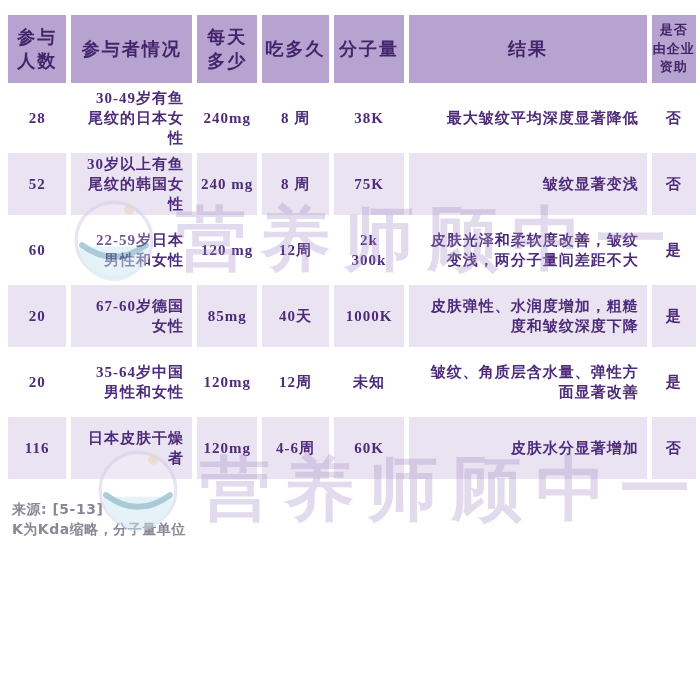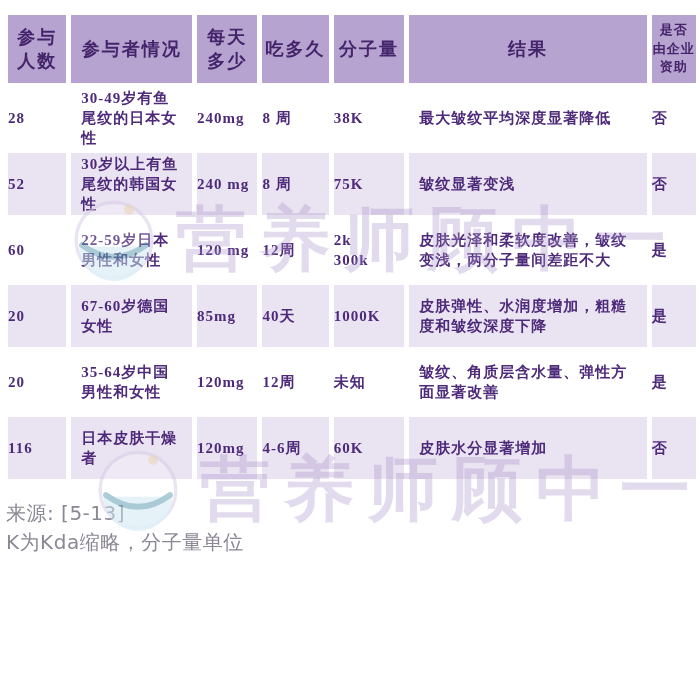--- a/index.html
+++ b/index.html
@@ -41,30 +41,31 @@
     color:var(--header-ink);
     font-size:18px;
     height:68px;
     text-align:center;
     letter-spacing:2px;
   }
   th.small{font-size:13px;letter-spacing:1px;line-height:1.45;}
   td{
     font-size:15px;
     height:62px;
+    text-align:center;
     color:var(--ink);
   }
   tr.alt td{background:var(--row-alt-bg);}
-  td.left{text-align:left;padding-left:10px;padding-right:8px;}
+  td.left{text-align:right;padding-left:10px;padding-right:8px;}
   .preline{white-space:pre-line;}
   .footer{
-    margin:16px 0 0 6px;
+    margin:16px 0 0 12px;
     color:var(--footer-ink);
-    font-weight:400;
-    font-size:20px;
+    font-weight:700;
+    font-size:14px;
     line-height:1.45;
     letter-spacing:0.5px;
     position:relative;
     z-index:1;
   }
   .watermark{
     position:absolute;
     left:0;
     width:700px;
     display:flex;

